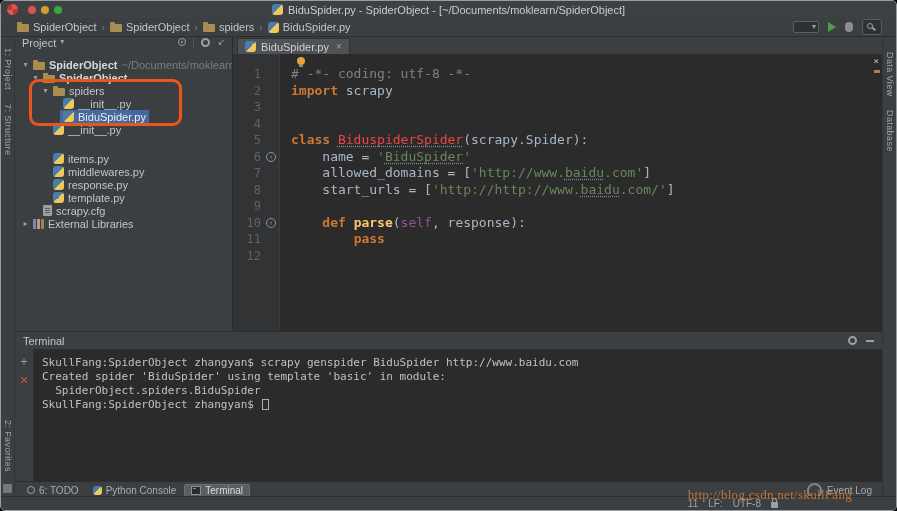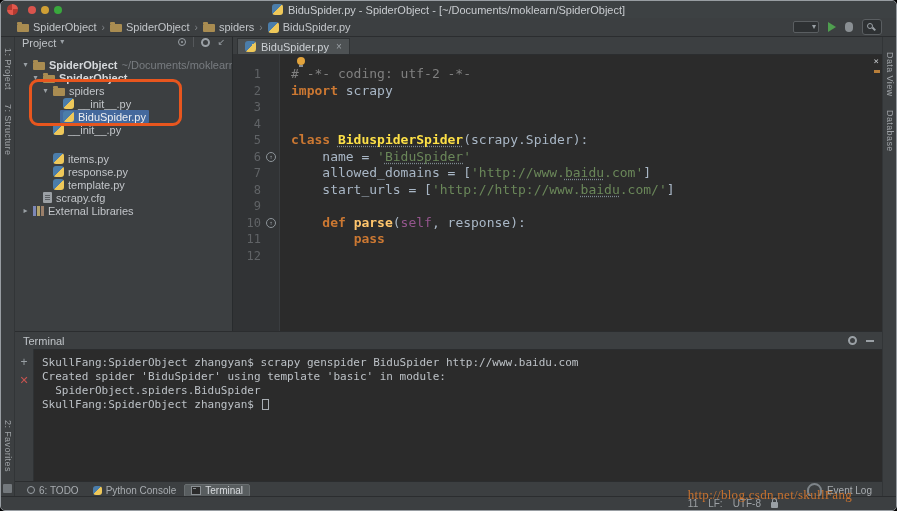--- a/index.html
+++ b/index.html
@@ -77,21 +77,21 @@
   .gutter-col{position:absolute;left:0;top:0;bottom:0;width:46px;background:#313335;border-right:1px solid #3a3d40;}
   #code-lines{position:relative;z-index:1;padding-top:12px;}
   .code-line{display:flex;height:16.5px;line-height:16.5px;}
   .ln{flex:0 0 46px;position:relative;text-align:right;padding-right:18px;box-sizing:border-box;color:#606366;font-size:12px;}
   .override-mark{position:absolute;right:3px;top:50%;transform:translateY(-50%);width:8px;height:8px;border:1px solid #8d9499;border-radius:50%;font-size:6px;line-height:7px;color:#8d9499;text-align:center;}
   .code-text{padding-left:12px;white-space:pre;color:#a9b7c6;}
   .tok.pl{color:#a9b7c6;}
   .tok.kw{color:var(--keyword,#cc7832);font-weight:bold;}
   .tok.st{color:var(--string,#6a8759);}
   .tok.cm{color:var(--comment,#808080);}
-  .tok.cl{color:#fde047;font-weight:bold;}
+  .tok.cl{color:#ef4444;font-weight:normal;}
   .tok.fn{color:#ffc66d;font-weight:bold;}
   .tok.sf{color:#94558d;}
   .tok.un{text-decoration:underline dotted #7d8a91;text-underline-offset:2px;text-decoration-skip-ink:none;}
   .bulb{position:absolute;left:64px;top:3px;width:8px;height:8px;border-radius:50%;background:#e2a33c;z-index:2;}
   .bulb::after{content:"";position:absolute;left:2px;top:8px;width:4px;height:2px;background:#8b8f93;}
   .stripe-x{position:absolute;right:3px;top:2px;color:#c6cacd;font-size:9px;z-index:2;}
   .stripe-tick{position:absolute;right:2px;top:16px;width:6px;height:3px;background:#b97f3a;z-index:2;}
 
   
   .terminal-panel{position:absolute;left:14px;top:330px;right:14px;height:150px;background:#2b2b2b;border-top:1px solid #2b2d2f;box-sizing:border-box;}
@@ -243,20 +243,27 @@
           <span class="tree-arrow"></span>
           <span class="tree-inner">
             <span class="mini-icon py-icon"></span>
             <span class="tree-label">items.py</span>
           </span>
         </div>
         <div class="tree-row" style="padding-left: 26px;">
           <span class="tree-arrow"></span>
           <span class="tree-inner">
             <span class="mini-icon py-icon"></span>
+            <span class="tree-label">middlewares.py</span>
+          </span>
+        </div>
+        <div class="tree-row" style="padding-left: 26px;">
+          <span class="tree-arrow"></span>
+          <span class="tree-inner">
+            <span class="mini-icon py-icon"></span>
             <span class="tree-label">response.py</span>
           </span>
         </div>
         <div class="tree-row" style="padding-left: 26px;">
           <span class="tree-arrow"></span>
           <span class="tree-inner">
             <span class="mini-icon py-icon"></span>
             <span class="tree-label">template.py</span>
           </span>
         </div>
@@ -287,21 +294,21 @@
       </div>
     </div>
     <div class="code-area">
       <div class="gutter-col"></div>
       <div class="bulb"></div>
       <span class="stripe-x">×</span>
       <div class="stripe-tick"></div>
       <div id="code-lines">
           <div class="code-line">
             <span class="ln">1</span>
-            <span class="code-text"><span class="tok cm"># -*- coding: utf-2 -*-</span></span>
+            <span class="code-text"><span class="tok cm"># -*- coding: utf-8 -*-</span></span>
           </div>
           <div class="code-line">
             <span class="ln">2</span>
             <span class="code-text"><span class="tok kw">import</span><span class="tok pl"> scrapy</span></span>
           </div>
           <div class="code-line">
             <span class="ln">3</span>
             <span class="code-text"></span>
           </div>
           <div class="code-line">

